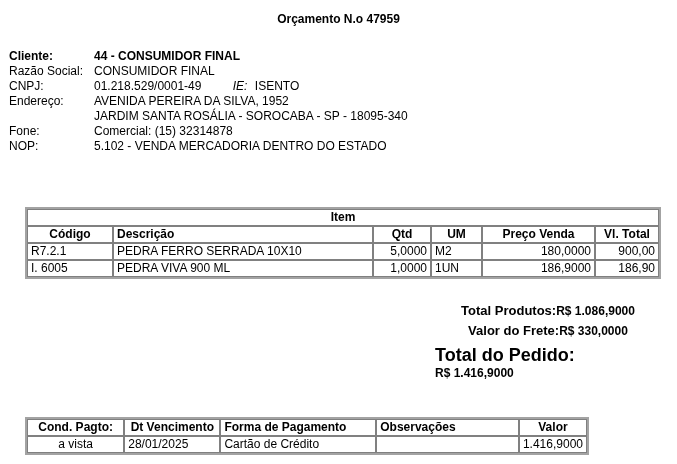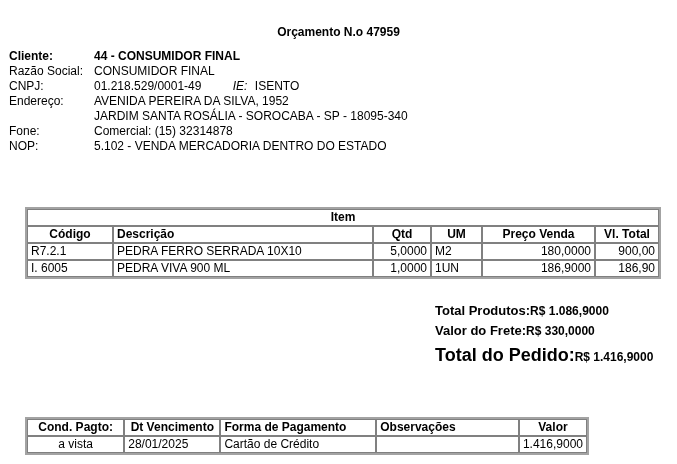--- a/index.html
+++ b/index.html
@@ -1,33 +1,33 @@
 <!DOCTYPE html>
 <html><head>
 <meta charset="utf-8">
 <style>
   html, body { margin:0; padding:0; background:#ffffff; }
   body { width:677px; height:464px; position:relative; overflow:hidden;
          font-family:"Liberation Sans", sans-serif; font-size:12px; color:#000; }
-  .title { position:absolute; top:25px; left:0; width:677px; text-align:center;
+  .title { position:absolute; top:12px; left:0; width:677px; text-align:center;
            font-weight:bold; font-size:12px; }
   .info { position:absolute; top:49px; left:9px; border-collapse:collapse; }
   .info td { padding:0; height:15px; line-height:15px; vertical-align:top; font-size:12px; }
   .info td.lbl { width:85px; }
   .info .bold { font-weight:bold; }
   .ie { margin-left:28px;font-style:italic; }
   table.grid { border-collapse:separate; border-spacing:0; border:2px solid #a3a3a3; }
   table.grid td, table.grid th { border:1px solid #808080; padding:0 3px; font-size:12px;
            height:15px; line-height:15px; white-space:nowrap; }
   table.grid th { font-weight:bold; }
   .items { position:absolute; top:207px; left:25px; width:636px; }
   .r { text-align:right; }
   .c { text-align:center; }
   .totals { position:absolute; left:435px; top:303px; width:226px; }
-  .trow { display:flex; justify-content:flex-start; align-items:baseline; }
+  .trow { display:flex; justify-content:center; align-items:baseline; }
   .trow .tl { font-weight:bold; }
   .trow .tv { font-weight:bold; }
   .t1 { height:20px; font-size:12px; }
   .t1 .tl { font-size:13px; }
   .big { font-size:18px !important; }
   .pay { position:absolute; top:417px; left:25px; width:564px; }
 </style>
 </head>
 <body>
 
@@ -104,21 +104,21 @@
 
 <div class="totals">
   <div class="trow t1">
     <span class="tl">Total Produtos:</span>
     <span class="tv">R$ 1.086,9000</span>
   </div>
   <div class="trow t1">
     <span class="tl">Valor do Frete:</span>
     <span class="tv">R$ 330,0000</span>
   </div>
-  <div class="trow" style="margin-top:2px;">
+  <div class="trow" style="margin-top:2px;flex-direction:column;">
     <span class="tl big">Total do Pedido:</span>
     <span class="tv">R$ 1.416,9000</span>
   </div>
 </div>
 
 <table class="grid pay">
   <tbody>
       <tr>
     <th class="c" style="width:95px;">Cond. Pagto:</th>
     <th class="c" style="width:90px;">Dt Vencimento</th>

